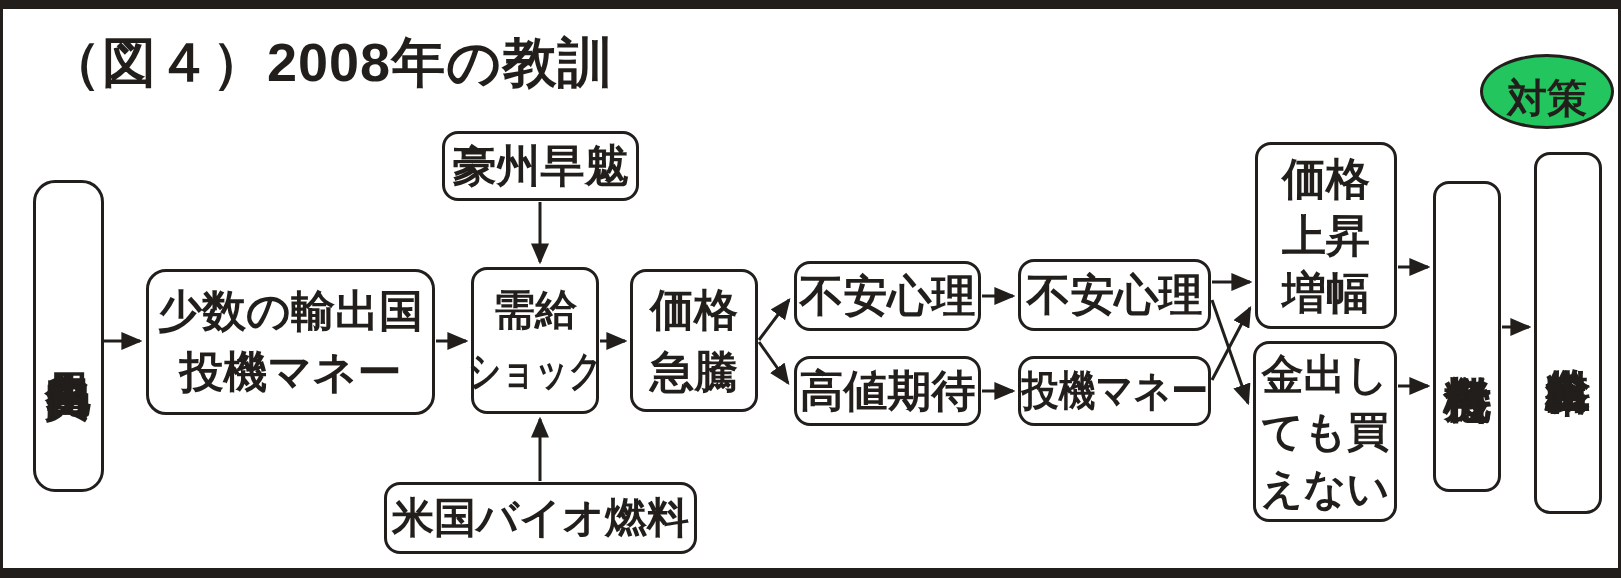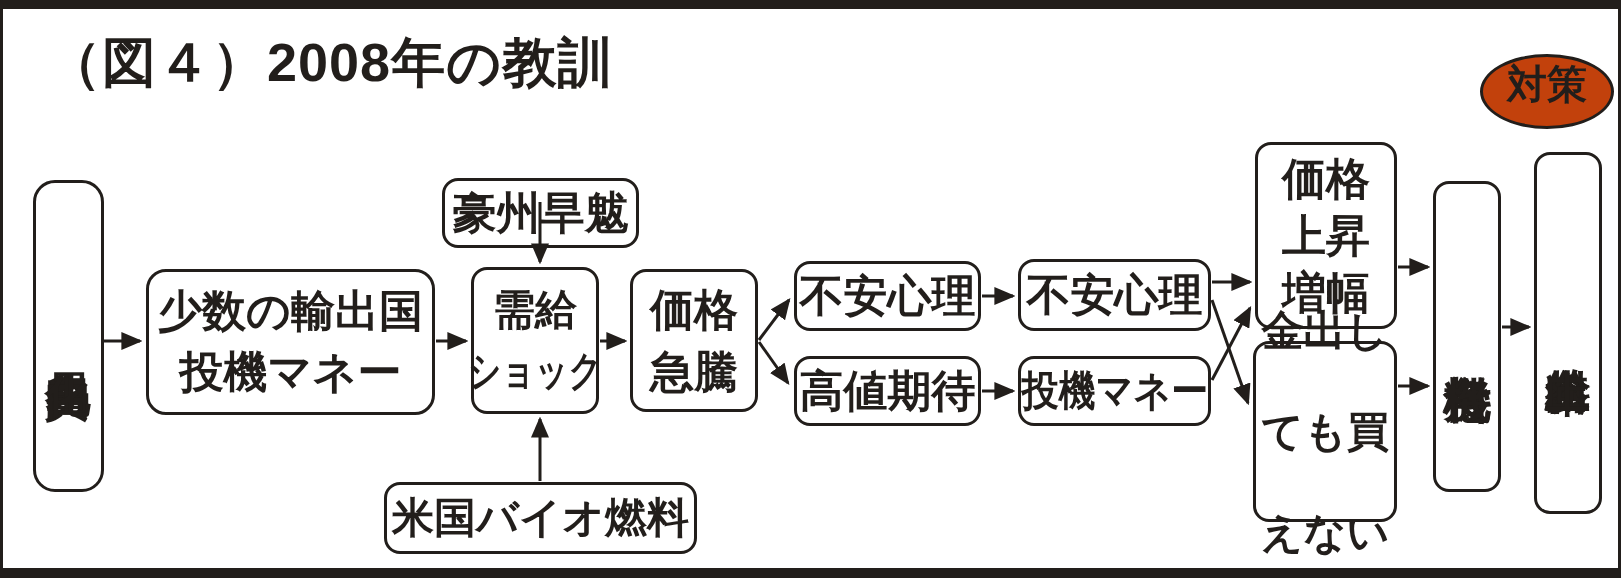--- a/index.html
+++ b/index.html
@@ -29,22 +29,22 @@
   }
   .ln{display:block;white-space:nowrap;}
   .narrow78{transform:scaleX(0.78);}
   .narrow88{display:inline-block;transform:scaleX(0.88);white-space:nowrap;}
   .vtext{
     writing-mode:vertical-rl;text-orientation:upright;
     display:flex;align-items:center;justify-content:center;
   }
   .oval{
     position:absolute;box-sizing:border-box;
-    border:3px solid #221e1b;border-radius:50%;background:#c2410c;
-    display:flex;align-items:flex-start;justify-content:center;
+    border:3px solid #221e1b;border-radius:50%;background:#22c55e;
+    display:flex;align-items:flex-end;justify-content:center;
     font-weight:700;
   }
   svg.arrows{position:absolute;left:0;top:0;pointer-events:none;}
   svg.arrows line{stroke:#221e1b;stroke-width:3;}
 </style>
 </head>
 <body>
 
 <div class="canvas">
 
@@ -56,21 +56,21 @@
 
   <div class="box vtext" style="left:30px;top:171px;width:71px;height:312px;font-size:46px;border-radius:22px;">
     <span>貿易自由化</span>
   </div>
 
   <div class="box" style="left:143px;top:260px;width:289px;height:146px;font-size:44px;line-height:1.38;border-radius:20px;">
     <span class="ln">少数の輸出国</span>
     <span class="ln">投機マネー</span>
   </div>
 
-  <div class="box" style="left:439px;top:122px;width:197px;height:70px;font-size:44px;margin-top:47px;">
+  <div class="box" style="left:439px;top:122px;width:197px;height:70px;font-size:44px;">
     <span>豪州旱魃</span>
   </div>
 
   <div class="box" style="left:381px;top:473px;width:313px;height:72px;font-size:42px;">
     <span>米国バイオ燃料</span>
   </div>
 
   <div class="box" style="left:468px;top:258px;width:128px;height:147px;font-size:42px;line-height:1.45;">
     <span class="ln">需給</span>
     <span class="ln narrow78">ショック</span>
@@ -96,21 +96,21 @@
   <div class="box" style="left:1015px;top:347px;width:193px;height:70px;font-size:42px;justify-content:center;">
     <span class="narrow88">投機マネー</span>
   </div>
 
   <div class="box" style="left:1252px;top:133px;width:142px;height:187px;font-size:44px;line-height:1.3;">
     <span class="ln">価格</span>
     <span class="ln">上昇</span>
     <span class="ln">増幅</span>
   </div>
 
-  <div class="box" style="left:1250px;top:332px;width:144px;height:181px;font-size:42px;line-height:1.36;gap:44px;">
+  <div class="box" style="left:1250px;top:332px;width:144px;height:181px;font-size:42px;line-height:1.36;">
     <span class="ln">金出し</span>
     <span class="ln">ても買</span>
     <span class="ln">えない</span>
   </div>
 
   <div class="box vtext" style="left:1430px;top:172px;width:68px;height:311px;font-size:48px;">
     <span>食料危機</span>
   </div>
 
   <div class="box vtext" style="left:1531px;top:143px;width:68px;height:362px;font-size:45px;">

